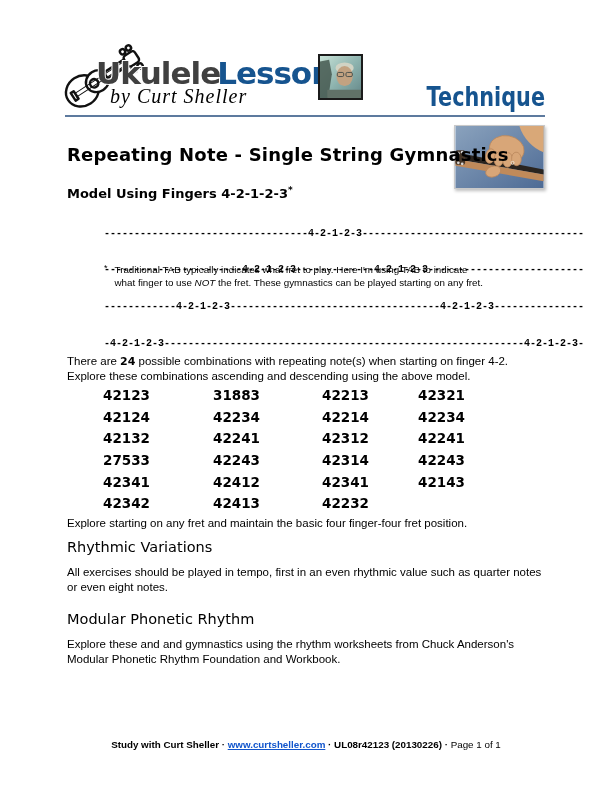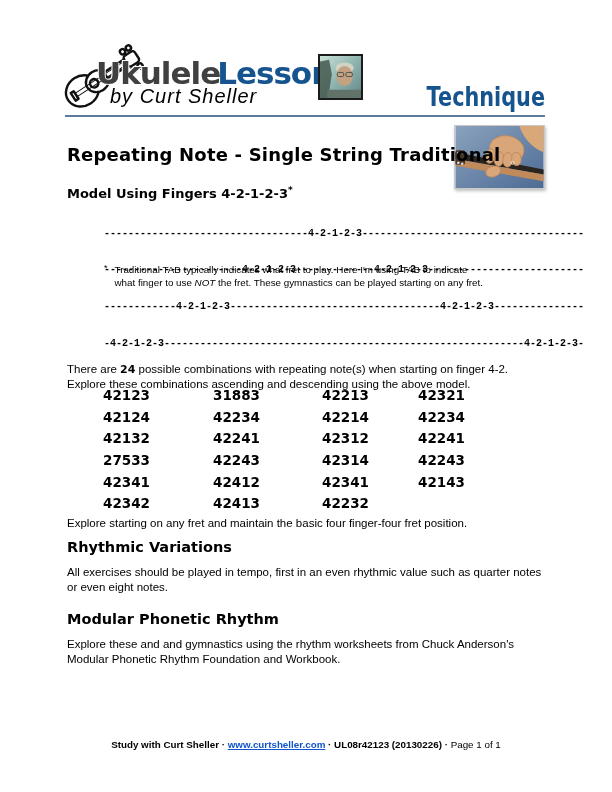--- a/index.html
+++ b/index.html
@@ -5,21 +5,21 @@
   html,body{margin:0;padding:0;background:#ffffff;}
   .page{position:relative;width:612px;height:792px;background:#ffffff;overflow:hidden;
         font-family:"Liberation Sans",sans-serif;color:#000;}
 
   
   .uke-sketch{position:absolute;left:54px;top:36px;width:96px;height:82px;}
   .logo-text{position:absolute;left:96px;top:55px;font-family:"DejaVu Sans",sans-serif;
              font-weight:bold;font-size:31px;letter-spacing:-1px;white-space:nowrap;}
   .logo-ukulele{color:#404040;text-shadow:0 0 1px #fff,1px 1px 0 #fff,-1px -1px 0 #fff;margin-top:30px;}
   .logo-lessons{color:#16548f;margin-left:-3px;}
-  .logo-byline{position:absolute;left:110px;top:85px;font-family:Liberation Sans, sans-serif;
+  .logo-byline{position:absolute;left:110px;top:85px;font-family:Liberation Serif, serif;
                font-style:italic;font-size:20px;letter-spacing:1px;}
   .headshot{position:absolute;left:318px;top:54px;width:45px;height:46px;
             border:2px solid #1b1b1b;box-sizing:border-box;}
   .headshot svg{display:block;width:100%;height:100%;}
   .technique{position:absolute;right:67px;top:82px;font-family:"DejaVu Sans",sans-serif;
              font-weight:bold;font-size:26px;color:#16548f;transform:scaleX(0.8);
              transform-origin:100% 50%;white-space:nowrap;}
   .header-rule{position:absolute;left:65px;width:480px;top:115px;height:2px;background:#5d7a9e;}
 
   
@@ -38,33 +38,33 @@
 
   
   .footnote{position:absolute;left:104px;top:263px;width:382px;display:flex;gap:7px;
             font-size:9.8px;line-height:13px;}
   .fn-marker{font-size:9px;position:relative;top:-1px;}
   .fn-em{font-style:italic;}
 
   
   .para{position:absolute;left:67px;width:482px;font-size:11.5px;line-height:15.2px;}
   .p-remember{top:311px;}
-  .p-combos{top:362px;}
+  .p-combos{top:354px;}
   .p-explore{top:516px;}
   .em{font-style:italic;}
   .bold-num{font-weight:bold;font-family:"DejaVu Sans",sans-serif;font-size:11px;}
 
   
   .combo-table{position:absolute;left:67px;top:387px;width:480px;display:grid;
                grid-template-columns:110px 109px 96px auto;grid-auto-rows:21.7px;
                padding-left:36px;box-sizing:border-box;
                font-family:"DejaVu Sans",sans-serif;font-weight:bold;font-size:13.5px;}
 
   
-  .h2{position:absolute;left:67px;font-family:"DejaVu Sans",sans-serif;font-weight:bold;
+  .h2{position:absolute;left:67px;font-family:"DejaVu Sans",sans-serif;font-weight:normal;
       font-size:14.5px;}
   .h2-rhythmic{top:539px;}
   .h2-modular{top:611px;}
   .sec-body{position:absolute;left:67px;width:482px;font-size:11.5px;line-height:15.2px;}
   .sec1-body{top:565px;}
   .sec2-body{top:637px;}
 
   
   .footer{position:absolute;left:0;width:612px;top:739px;text-align:center;
           font-size:9.8px;font-weight:bold;}
@@ -145,21 +145,21 @@
         <ellipse cx="36" cy="31" rx="5" ry="7.5" transform="rotate(12 36 31)"></ellipse>
         <ellipse cx="45" cy="34" rx="5" ry="7.5" transform="rotate(8 45 34)"></ellipse>
         <ellipse cx="54" cy="35" rx="5" ry="7.5" transform="rotate(4 54 35)"></ellipse>
         <ellipse cx="63" cy="34" rx="5" ry="7" transform="rotate(-4 63 34)"></ellipse>
         <ellipse cx="39" cy="47" rx="8" ry="5.5" transform="rotate(-18 39 47)"></ellipse>
       </g>
       <circle cx="59" cy="38" r="1.5" fill="none" stroke="#f0e8da" stroke-width="0.9"></circle>
     </svg>
   </div>
 
-  <div class="doc-title">Repeating Note - Single String Traditional</div>
+  <div class="doc-title">Repeating Note - Single String Gymnastics</div>
 
   <div class="model-heading">
     <span>Model Using Fingers 4-2-1-2-3</span><sup>*</sup>
   </div>
 
   <div class="tab-block">
     <div>----------------------------------4-2-1-2-3-------------------------------------</div>
     <div>-----------------------4-2-1-2-3-------------4-2-1-2-3--------------------------</div>
     <div>------------4-2-1-2-3-----------------------------------4-2-1-2-3---------------</div>
     <div>-4-2-1-2-3------------------------------------------------------------4-2-1-2-3-</div>

